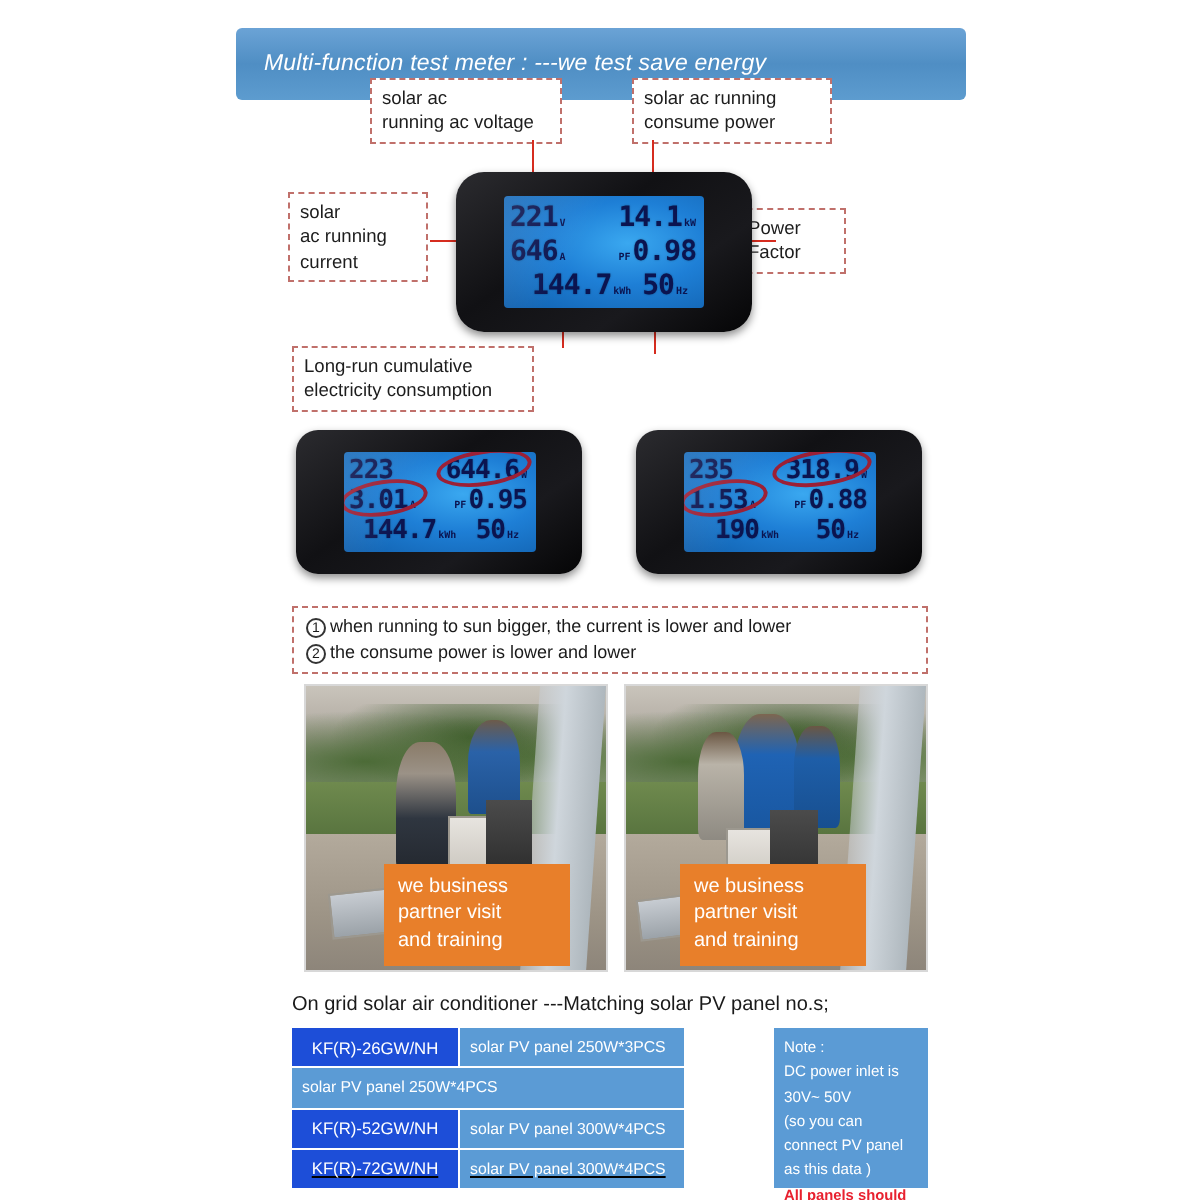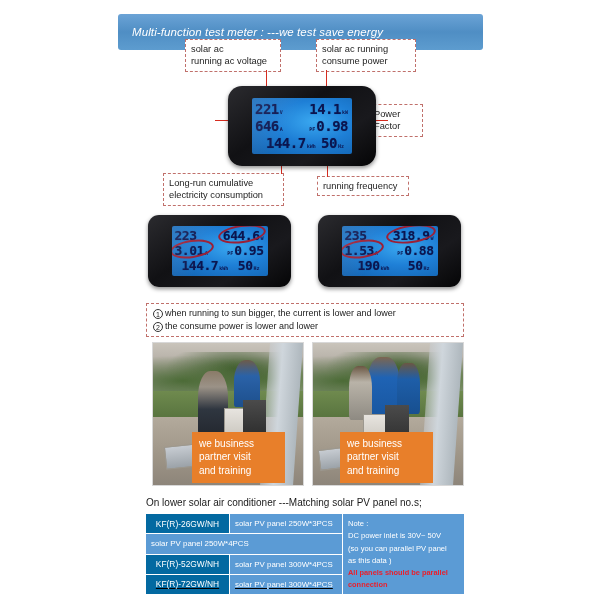--- a/index.html
+++ b/index.html
@@ -32,21 +32,21 @@
     font-size: 9.3px;
     line-height: 1.32;
     padding: 3px 5px;
     background: #ffffff;
     white-space: pre-line;
   }
   .cal-voltage   { left: 185px; top: 39px;  width: 96px; }
   .cal-power     { left: 316px; top: 39px;  width: 100px; }
   .cal-current   { left: 144px; top: 96px;  width: 70px; }
   .cal-pf        { left: 368px; top: 104px; width: 55px; }
-  .cal-cumul     { left: 163px; top: 173px; width: 121px; }
+  .cal-cumul     { left: 146px; top: 173px; width: 121px; }
   .cal-freq      { left: 317px; top: 176px; width: 92px; }
 
   
   .lead { position: absolute; background: #d62c1f; }
   .lv   { width: 1.4px; }
   .lh   { height: 1.4px; }
   .arrow { position:absolute; width:0; height:0; }
   .arrow-down  { border-left:3.5px solid transparent; border-right:3.5px solid transparent; border-top:6px solid #d62c1f; }
   .arrow-up    { border-left:3.5px solid transparent; border-right:3.5px solid transparent; border-bottom:6px solid #d62c1f; }
   .arrow-right { border-top:3.5px solid transparent; border-bottom:3.5px solid transparent; border-left:6px solid #d62c1f; }
@@ -154,53 +154,56 @@
     position:absolute; left:146px; top:497px;
     font-size:10px; color:#1a1a1a; white-space:nowrap;
   }
 
   
   .table-wrap { position:absolute; left:146px; top:514px; width:318px; height:80px; display:flex; }
   .tbl-left { width:196px; display:flex; flex-direction:column; }
   .trow { display:flex; flex:1; border-bottom:1px solid #ffffff; }
   .trow:last-child { border-bottom:none;text-decoration:underline; }
   .tc-model {
-    width:84px; background:#0369a1; color:#ffffff; font-size:8.4px;
+    width:84px; background:#1d4ed8; color:#ffffff; font-size:8.4px;
     display:flex; align-items:center; justify-content:center;
     border-right:1px solid #ffffff;
   }
   .tc-panel {
     flex:1; background:#5b9bd5; color:#ffffff; font-size:7.9px;
     display:flex; align-items:center; padding-left:5px;
   }
   .note-box {
     flex:1; background:#5b9bd5; color:#ffffff;
     font-size:7.6px; line-height:1.62; padding:4px 5px;
     border-left:1px solid #ffffff;
+    margin-left:44px;
   }
   .note-warn { color:#e8212f; font-weight:700; font-size:7.4px; }
 </style>
 </head>
 <body>
 
 <div class="page">
 
   <div class="header-bar">
     <span class="title">Multi-function test meter : ---we test save energy</span>
   </div>
 
   <div class="callout cal-voltage">solar ac
 running ac voltage</div>
   <div class="callout cal-power">solar ac running
 consume power</div>
+  <div class="callout cal-current">solar
+ac running
+current</div>
   <div class="callout cal-pf">Power
 Factor</div>
   <div class="callout cal-cumul">Long-run cumulative
 electricity consumption</div>
-  <div class="callout cal-freq">running frequency</div>
 
   <div class="lead lv" style="left:266px; top:70px; height:34px;"></div>
   <div class="arrow arrow-down" style="left:263px; top:97px;"></div>
 
   <div class="lead lv" style="left:326px; top:70px; height:34px;"></div>
   <div class="arrow arrow-down" style="left:323px; top:97px;"></div>
 
   <div class="lead lh" style="left:215px; top:120px; width:45px;"></div>
   <div class="arrow arrow-right" style="left:256px; top:117px;"></div>
 
@@ -355,21 +358,21 @@
     <div class="person" style="left:24%; top:16%; width:15%; height:38%; background:linear-gradient(to bottom,#6b5743 0%,#b9b3a8 30%,#8e8a82 100%);"></div>
     <div class="person" style="left:56%; top:14%; width:15%; height:36%; background:linear-gradient(to bottom,#6b5743 0%,#1e5ea8 32%,#174f90 100%);"></div>
     <div class="unit-box" style="left:33%; top:50%; width:18%; height:22%;"></div>
     <div class="unit-box2" style="left:48%; top:44%; width:16%; height:26%;"></div>
     <div class="unit-box" style="left:4%; top:74%; width:22%; height:15%; background:linear-gradient(to bottom,#c7ccd2,#9ba2a8); transform:rotate(-7deg);"></div>
     <div class="banner" style="white-space:pre-line;">we business
 partner visit
 and training</div>
   </div>
 
-  <div class="caption">On lower solar air conditioner ---Matching solar PV panel no.s;</div>
+  <div class="caption">On grid solar air conditioner ---Matching solar PV panel no.s;</div>
 
   <div class="table-wrap">
     <div class="tbl-left">
       <div class="trow">
         <div class="tc-model">KF(R)-26GW/NH</div>
         <div class="tc-panel">solar PV panel 250W*3PCS</div>
       </div>
       <div class="trow">
         <div class="tc-panel">solar PV panel 250W*4PCS</div>
       </div>
@@ -378,19 +381,19 @@
         <div class="tc-panel">solar PV panel 300W*4PCS</div>
       </div>
       <div class="trow">
         <div class="tc-model">KF(R)-72GW/NH</div>
         <div class="tc-panel">solar PV panel 300W*4PCS</div>
       </div>
     </div>
     <div class="note-box">
       <div>Note :</div>
       <div>DC power inlet is 30V~ 50V</div>
-      <div>(so you can parallel PV panel</div>
+      <div>(so you can connect PV panel</div>
       <div>as this data )</div>
       <div class="note-warn">All panels should be parallel connection</div>
     </div>
   </div>
 
 </div>
 
 </body></html>

